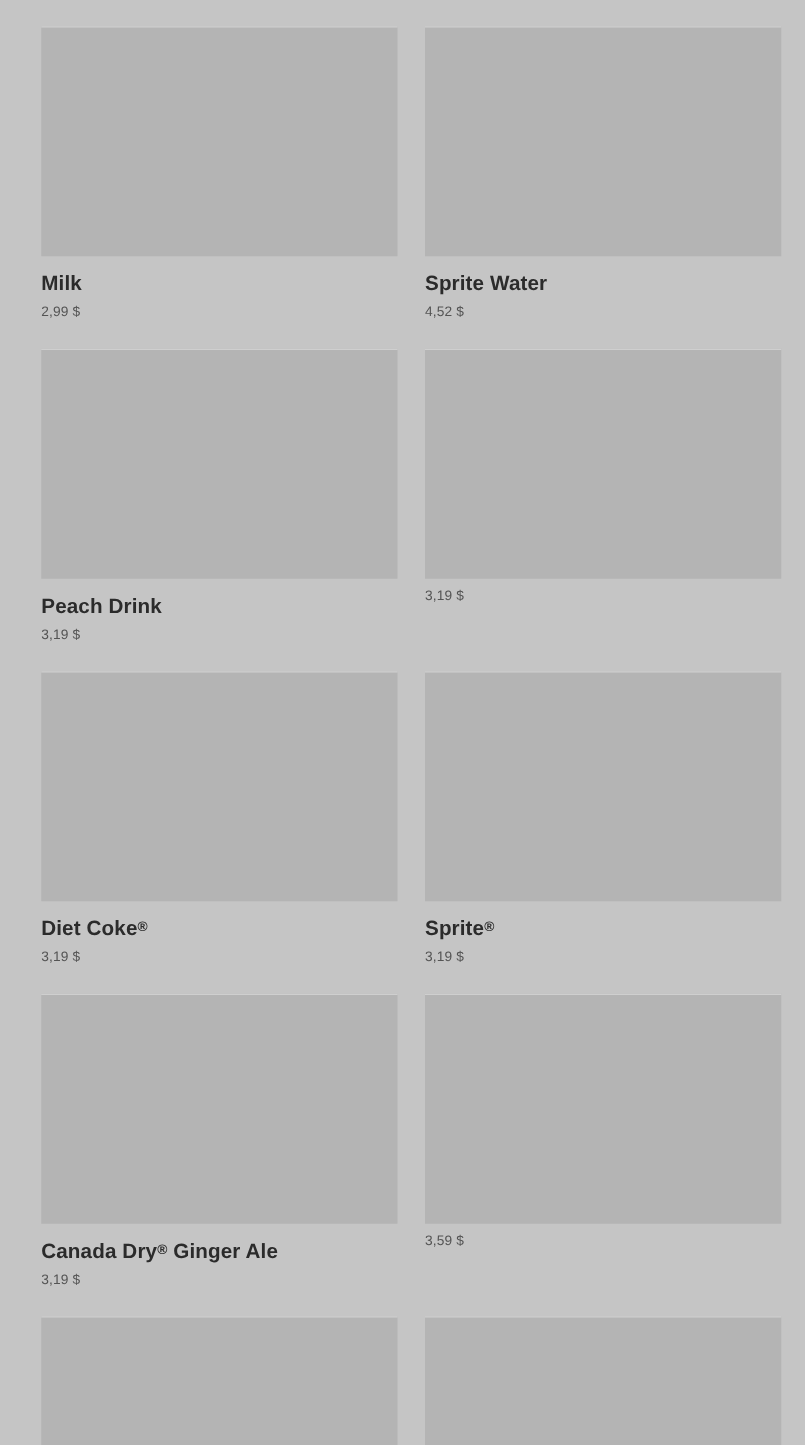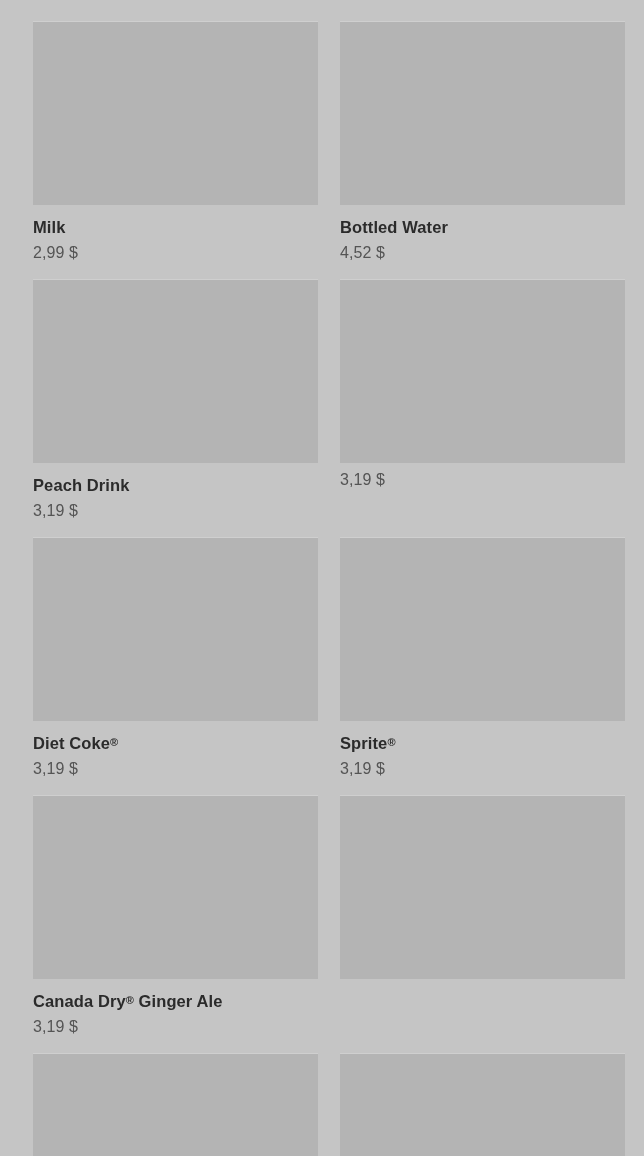--- a/index.html
+++ b/index.html
@@ -59,21 +59,21 @@
     white-space: nowrap;
   }
 
   .product-title .reg {
     font-size: 11px;
     vertical-align: 3px;
     font-weight: bold;
   }
 
   .product-price {
-    font-size: 16px;
+    font-size: 11px;
     font-weight: normal;
     color: #545454;
     line-height: 1;
     margin-top: 9px;
     letter-spacing: 0.1px;
     white-space: nowrap;
   }
 </style>
 </head>
 <body>
@@ -93,21 +93,21 @@
   </div>
 
   <div class="product-card">
     <div class="product-thumb"></div>
     <div class="product-title">Milk</div>
     <div class="product-price">2,99 $</div>
   </div>
 
   <div class="product-card">
     <div class="product-thumb"></div>
-    <div class="product-title">Bottled Water</div>
+    <div class="product-title">Sprite Water</div>
     <div class="product-price">4,52 $</div>
   </div>
 
   <div class="product-card">
     <div class="product-thumb"></div>
     <div class="product-title">Peach Drink</div>
     <div class="product-price">3,19 $</div>
   </div>
 
   <div class="product-card">
@@ -128,20 +128,21 @@
   </div>
 
   <div class="product-card">
     <div class="product-thumb"></div>
     <div class="product-title">Canada Dry<span class="reg">®</span> Ginger Ale</div>
     <div class="product-price">3,19 $</div>
   </div>
 
   <div class="product-card">
     <div class="product-thumb"></div>
+    <div class="product-price">3,59 $</div>
   </div>
 
   <div class="product-card">
     <div class="product-thumb"></div>
     <div class="product-title"></div>
     <div class="product-price"></div>
   </div>
 
   <div class="product-card">
     <div class="product-thumb"></div>

